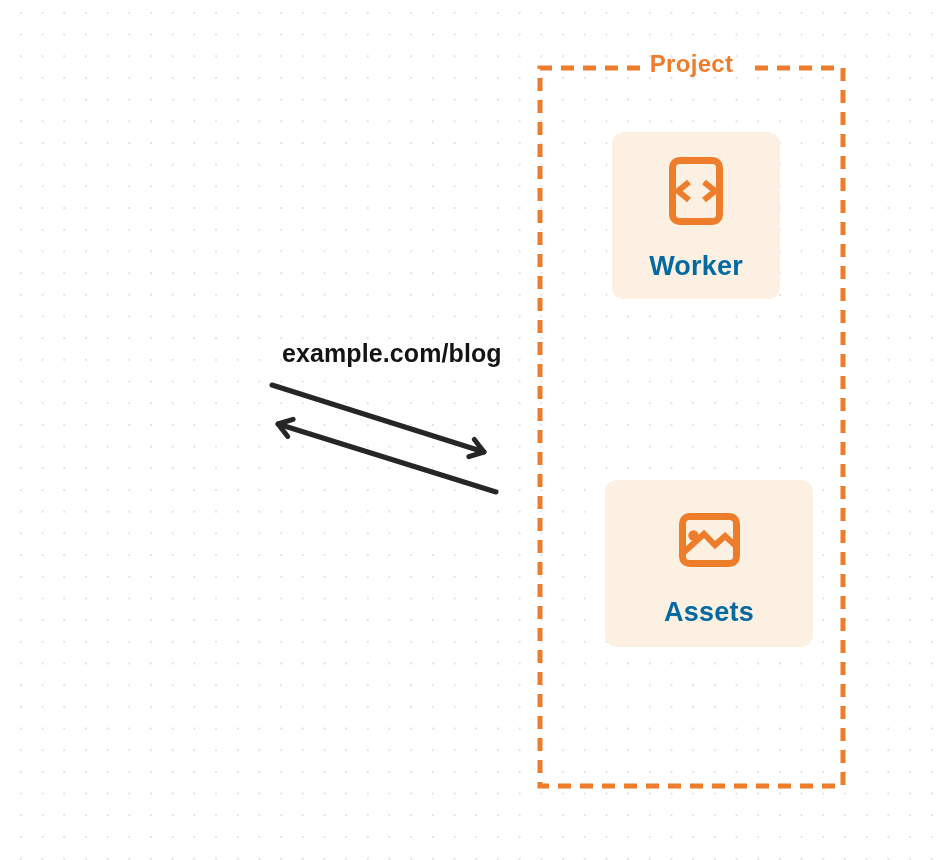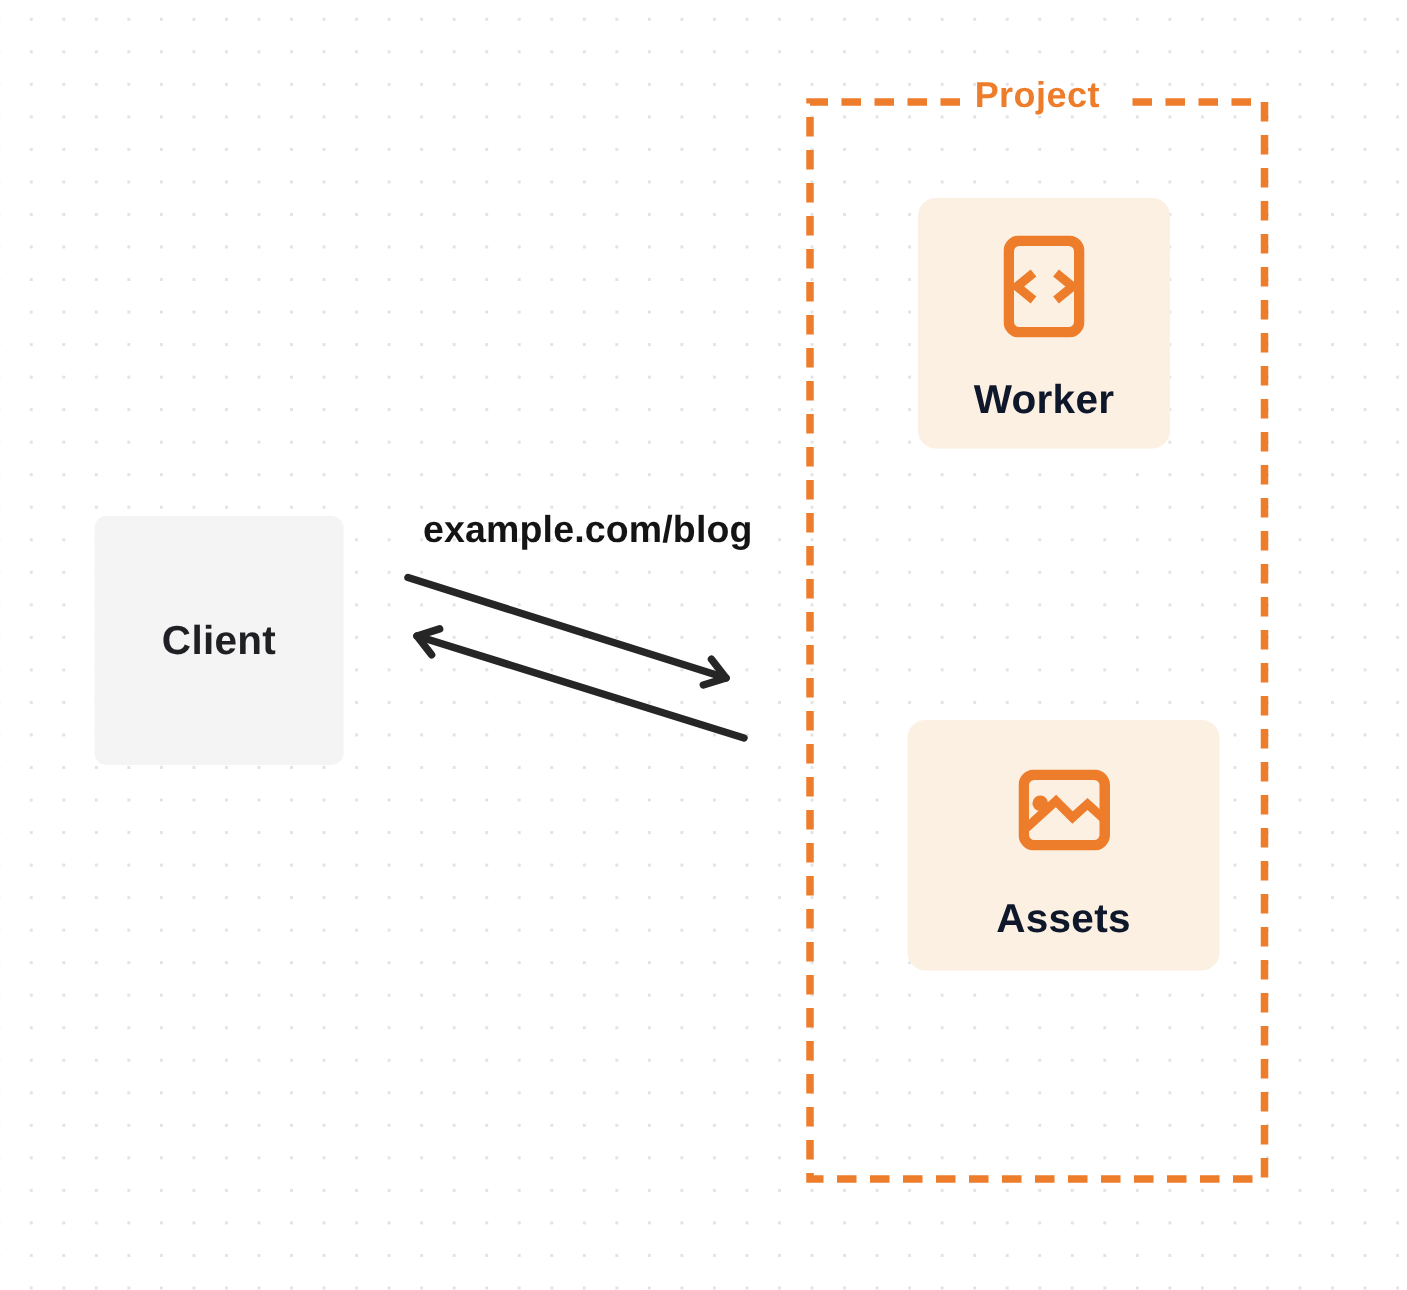--- a/index.html
+++ b/index.html
@@ -58,21 +58,21 @@
     position: absolute;
     background: #fbf0e2;
     border-radius: 12px;
     display: flex; flex-direction: column; align-items: center;
   }
   .card.worker { left: 612px; top: 132px; width: 168px; height: 167px; }
   .card.assets { left: 605px; top: 480px; width: 208px; height: 167px; }
   .card.worker .card-icon { margin-top: 25px; }
   .card.assets .card-icon { margin-top: 33px; }
   .card-label {
-    font-size: 27px; font-weight: bold; color: #0f172a;
+    font-size: 27px; font-weight: bold; color: #0369a1;
     letter-spacing: 0.2px;
     text-align: right;
   }
   .card.worker .card-label { margin-top: 26px; }
   .card.assets .card-label { margin-top: 30px; }
 
   .file-tree {
     position: absolute;
     left: 588px; top: 648px;
     font-family: "DejaVu Sans Mono", monospace;
@@ -94,23 +94,20 @@
   <svg class="overlay" aria-hidden="true">
     <defs>
       <marker id="chev" viewBox="-18 -12 22 24" refX="0" refY="0" markerWidth="22" markerHeight="24" markerUnits="userSpaceOnUse" orient="auto">
         <path d="M-13,-9 L0,0 L-13,9" fill="none" stroke="#262626" stroke-width="5" stroke-linecap="round" stroke-linejoin="round"></path>
       </marker>
     </defs>
     <line x1="272" y1="385" x2="484" y2="452" stroke="#262626" stroke-width="5" stroke-linecap="round" marker-end="url(#chev)"></line>
     <line x1="496" y1="492" x2="278" y2="424" stroke="#262626" stroke-width="5" stroke-linecap="round" marker-end="url(#chev)"></line>
   </svg>
 
-  <div class="client-box">
-    <span class="node-label">Client</span>
-  </div>
 
   <div class="request-label">example.com/blog</div>
 
   <div class="project-label">Project</div>
 
   <div class="card worker">
     <svg class="card-icon" width="54" height="68" viewBox="0 0 54 68" aria-hidden="true">
       <rect x="3.5" y="3.5" width="47" height="61" rx="7" fill="none" stroke="#ee7d2b" stroke-width="7"></rect>
       <path d="M20 25 L9 34 L20 43" fill="none" stroke="#ee7d2b" stroke-width="6" stroke-linejoin="miter" stroke-linecap="butt"></path>
       <path d="M35 25 L46 34 L35 43" fill="none" stroke="#ee7d2b" stroke-width="6" stroke-linejoin="miter" stroke-linecap="butt"></path>

